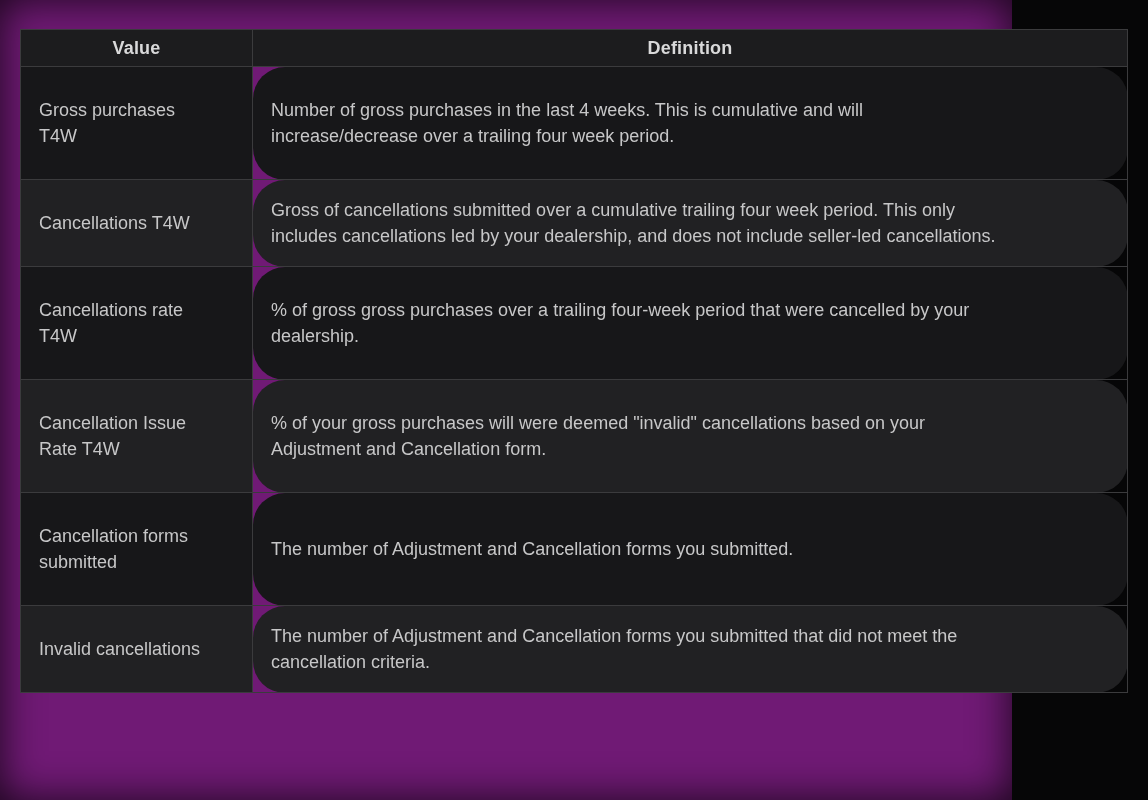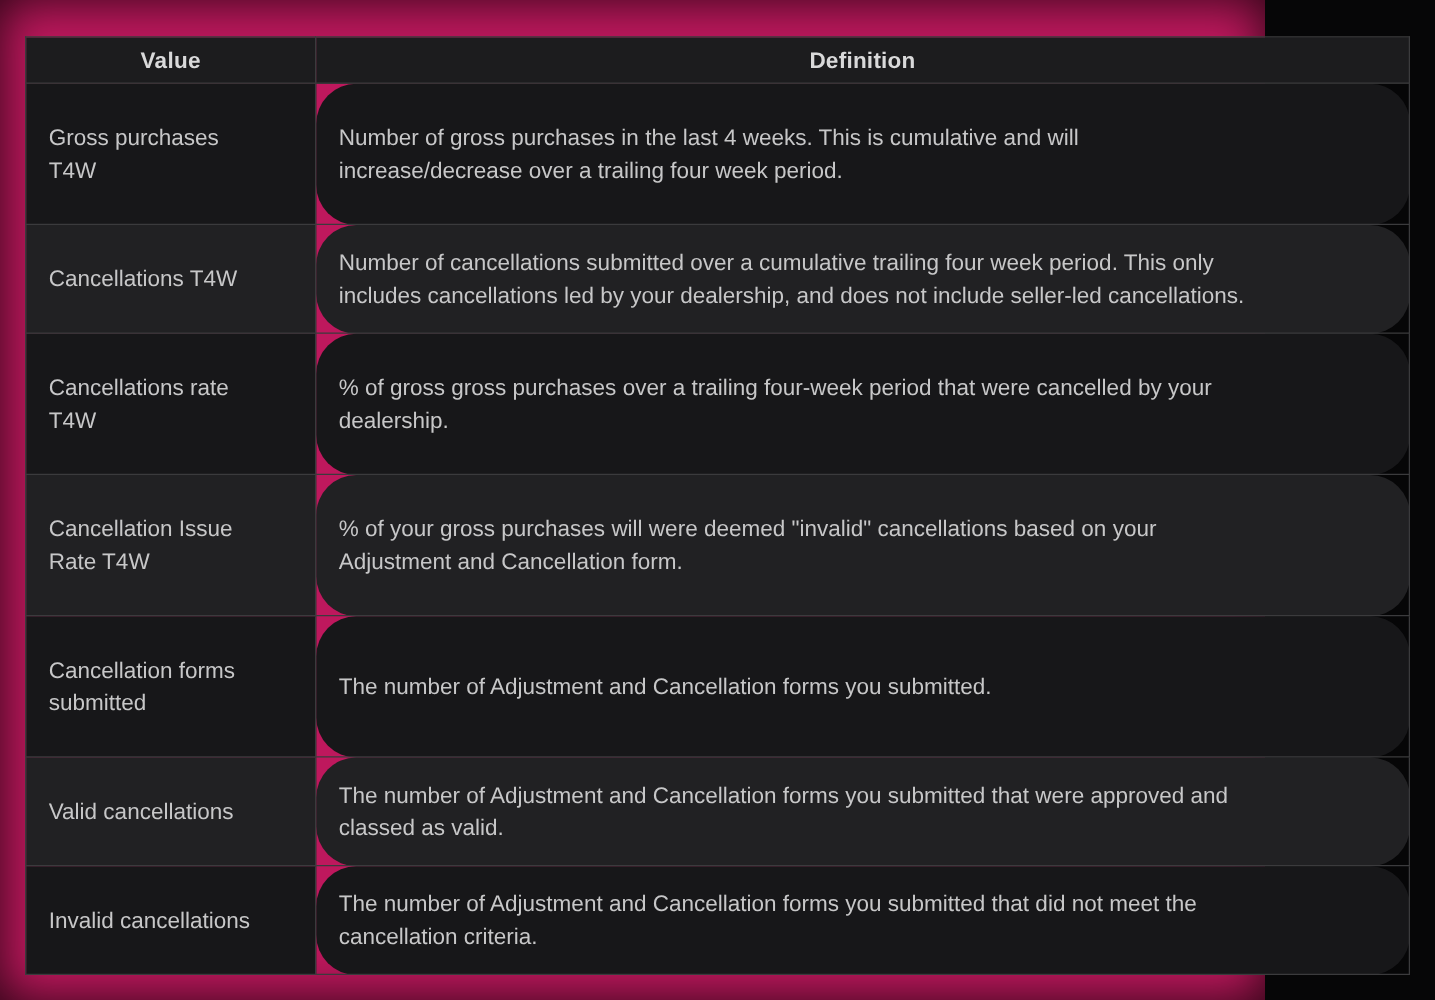--- a/index.html
+++ b/index.html
@@ -10,21 +10,21 @@
   body {
     width: 1148px;
     height: 800px;
     overflow: hidden;
     font-family: "Liberation Sans", sans-serif;
     box-sizing: border-box;
   }
   .page {
     width: 1012px;
     height: 800px;
-    background: #be185d;
+    background: #701a75;
     box-sizing: border-box;
     padding: 29px 20px 20px 20px;
     box-shadow: inset 0 0 40px rgba(0,0,0,0.8);
   }
   table.def-table {
     width: 1108px;
     border-collapse: collapse;
     table-layout: fixed;
     color: #c7c7c8;
     font-size: 18px;
@@ -78,21 +78,21 @@
           </td>
           <td class="definition-cell">
             <div class="txt">Number of gross purchases in the last 4 weeks. This is cumulative and will increase/decrease over a trailing four week period.</div>
           </td>
         </tr>
         <tr>
           <td class="value-cell">
             <div class="txt">Cancellations T4W</div>
           </td>
           <td class="definition-cell">
-            <div class="txt">Number of cancellations submitted over a cumulative trailing four week period. This only includes cancellations led by your dealership, and does not include seller-led cancellations.</div>
+            <div class="txt">Gross of cancellations submitted over a cumulative trailing four week period. This only includes cancellations led by your dealership, and does not include seller-led cancellations.</div>
           </td>
         </tr>
         <tr>
           <td class="value-cell">
             <div class="txt">Cancellations rate T4W</div>
           </td>
           <td class="definition-cell">
             <div class="txt">% of gross gross purchases over a trailing four-week period that were cancelled by your dealership.</div>
           </td>
         </tr>
@@ -107,28 +107,20 @@
         <tr>
           <td class="value-cell">
             <div class="txt">Cancellation forms submitted</div>
           </td>
           <td class="definition-cell">
             <div class="txt">The number of Adjustment and Cancellation forms you submitted.</div>
           </td>
         </tr>
         <tr>
           <td class="value-cell">
-            <div class="txt">Valid cancellations</div>
-          </td>
-          <td class="definition-cell">
-            <div class="txt">The number of Adjustment and Cancellation forms you submitted that were approved and classed as valid.</div>
-          </td>
-        </tr>
-        <tr>
-          <td class="value-cell">
             <div class="txt">Invalid cancellations</div>
           </td>
           <td class="definition-cell">
             <div class="txt">The number of Adjustment and Cancellation forms you submitted that did not meet the cancellation criteria.</div>
           </td>
         </tr>
       </tbody>
   </table>
 </div>
 

